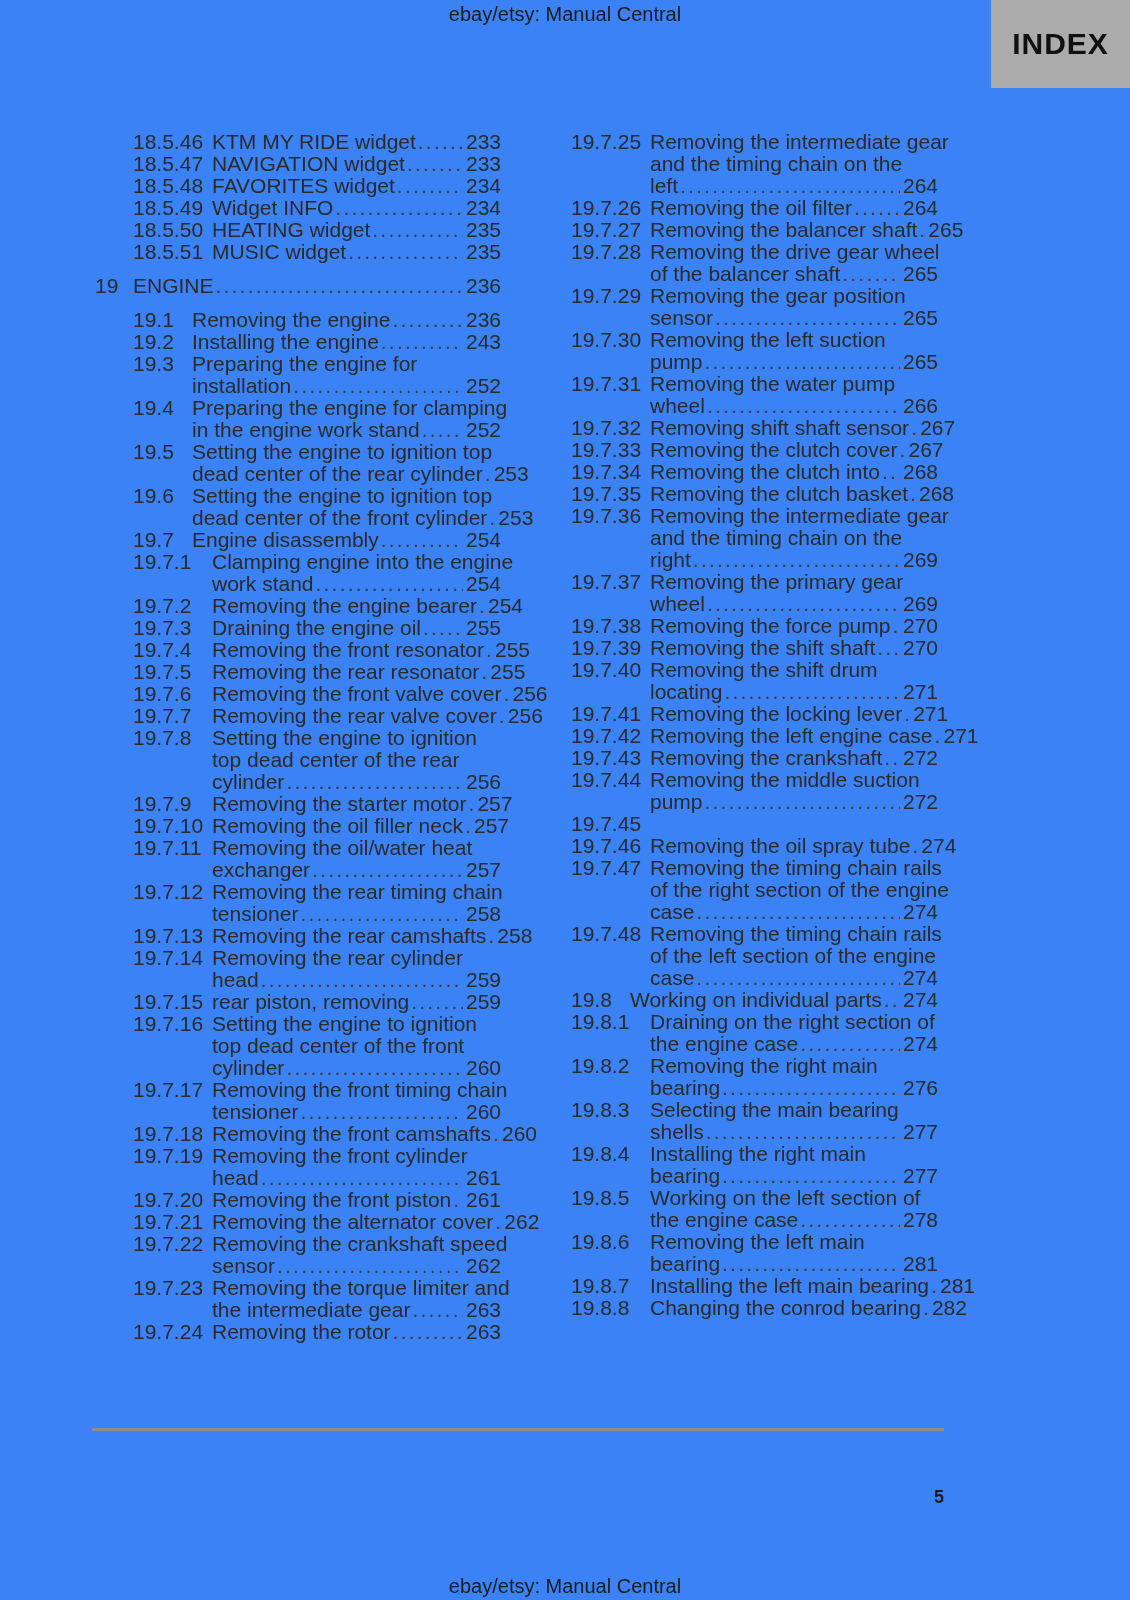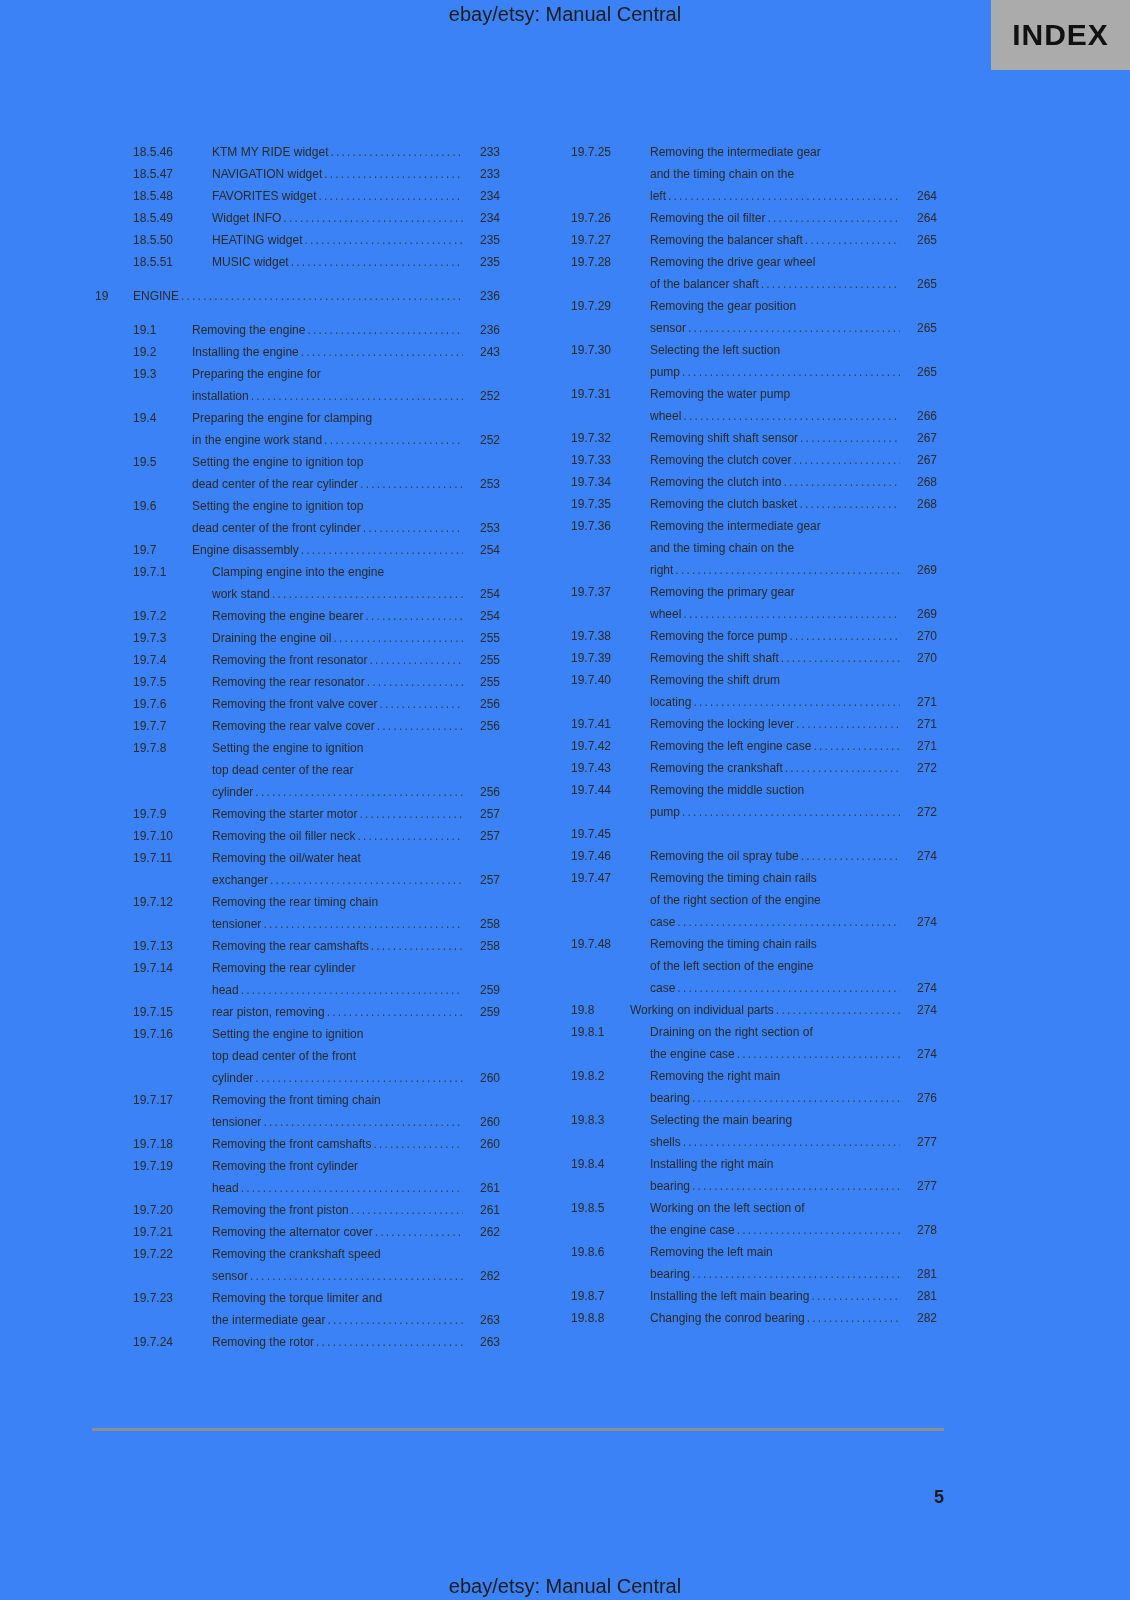--- a/index.html
+++ b/index.html
@@ -16,30 +16,30 @@
     color:var(--text);
     overflow:hidden;
   }
   .header-title{
     position:absolute;top:1px;left:0;right:0;
     text-align:center;
     font-size:20px;line-height:26px;
     color:#1c1c1c;
   }
   .index-tab{
-    position:absolute;top:0;left:991px;width:139px;height:70px;
+    position:absolute;top:0;left:991px;width:139px;height:88px;
     background:var(--tab-bg);
     display:flex;align-items:center;justify-content:center;
     font-size:30px;font-weight:bold;letter-spacing:1px;
     color:#111;
   }
   .toc{
     position:absolute;top:131px;left:95px;width:842px;
     display:flex;
-    font-size:12px;line-height:22px;margin-top:10px;
+    font-size:21px;line-height:22px;
   }
   .col{flex:none;}
   .col-left{width:405px;margin-right:71px;}
   .col-right{width:366px;}
   .entry{display:flex;align-items:flex-start;}
   .entry.gap{margin-top:12px;justify-content:space-between;}
   .num{flex:none;white-space:nowrap;}
   .lvl1 .num{width:38px;}
   .lvl2 .num{width:59px;}
   .lvl3 .num{width:79px;}
@@ -526,21 +526,21 @@
             <div class="tline last">
               <span class="t">sensor</span>
               <span class="leader"></span>
               <span class="pg">265</span>
             </div>
           </div>
         </div>
         <div class="entry lvl3">
           <div class="num">19.7.30</div>
           <div class="body">
-            <div class="tline">Selecting the left suction</div>
+            <div class="tline">Removing the left suction</div>
             <div class="tline last">
               <span class="t">pump</span>
               <span class="leader"></span>
               <span class="pg">265</span>
             </div>
           </div>
         </div>
         <div class="entry lvl3">
           <div class="num">19.7.31</div>
           <div class="body">

